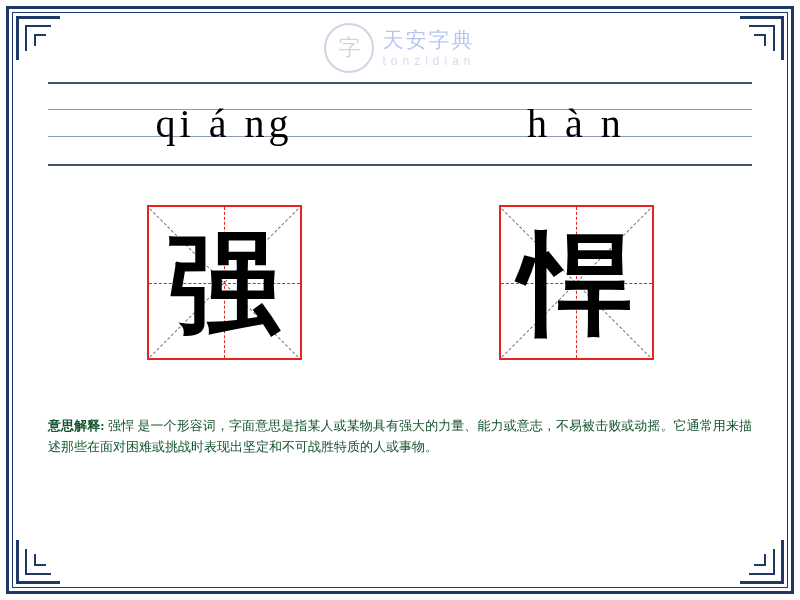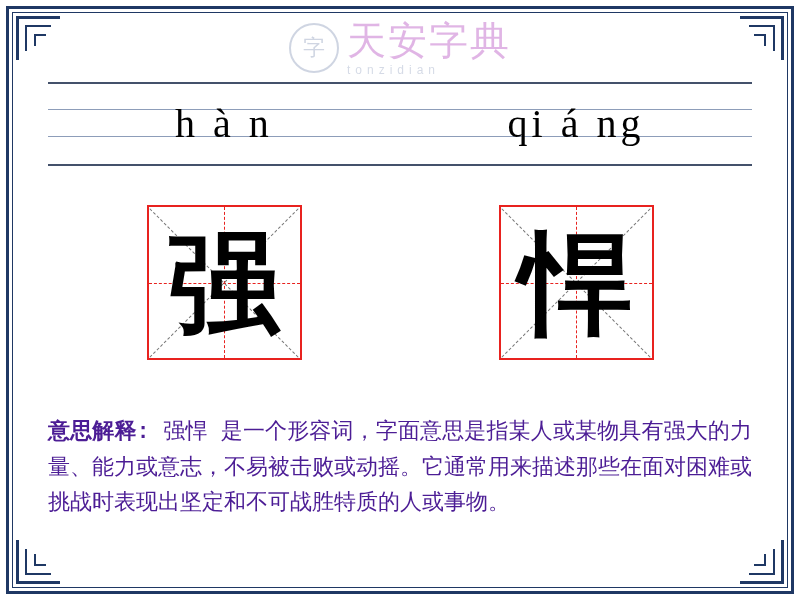--- a/index.html
+++ b/index.html
@@ -87,22 +87,22 @@
     justify-content: center;
     font-size: 22px;
     font-family: "DejaVu Sans", sans-serif;
   }
   #watermark .wm-text {
     display: flex;
     flex-direction: column;
     line-height: 1;
   }
   #watermark .wm-cn {
-    font-size: 39px;
-    color: #a21caf;
+    font-size: 21px;
+    color: #1d4ed8;
     letter-spacing: 2px;
     font-family: "DejaVu Sans", sans-serif;
   }
   #watermark .wm-en {
     font-size: 12px;
     color: #7e8fb3;
     letter-spacing: 5px;
     margin-top: 4px;
     font-family: "Liberation Sans", sans-serif;
   }
@@ -203,24 +203,24 @@
     font-family: "DejaVu Sans", sans-serif;
     font-weight: bold;
   }
 
   
   #explanation {
     position: absolute;
     left: 48px;
     right: 48px;
     top: 415px;
-    font-family: Liberation Mono, monospace;
-    font-size: 22px;
+    font-family: Liberation Serif, serif;
+    font-size: 13px;
     line-height: 1.62;
-    color: #4c1d95;
+    color: #14532d;
     text-align: justify;
   }
   #explanation .lead {
     font-weight: bold;
   }
 </style>
 </head>
 <body>
 
 <div id="card">
@@ -269,22 +269,22 @@
     </div>
   </div>
 
   <div id="pinyin-staff">
     <div class="line solid-top"></div>
     <div class="line mid1"></div>
     <div class="line mid2"></div>
     <div class="line solid-bottom"></div>
 
     <div id="pinyin-row">
+      <div class="pinyin-cell">qi á ng</div>
       <div class="pinyin-cell">h à n</div>
-      <div class="pinyin-cell">qi á ng</div>
     </div>
   </div>
 
   <div id="chars-row">
     <div class="char-cell">
       <div class="tianzige">
         <div class="cross hline"></div>
         <div class="cross vline"></div>
         <div class="diag d1"></div>
         <div class="diag d2"></div>

